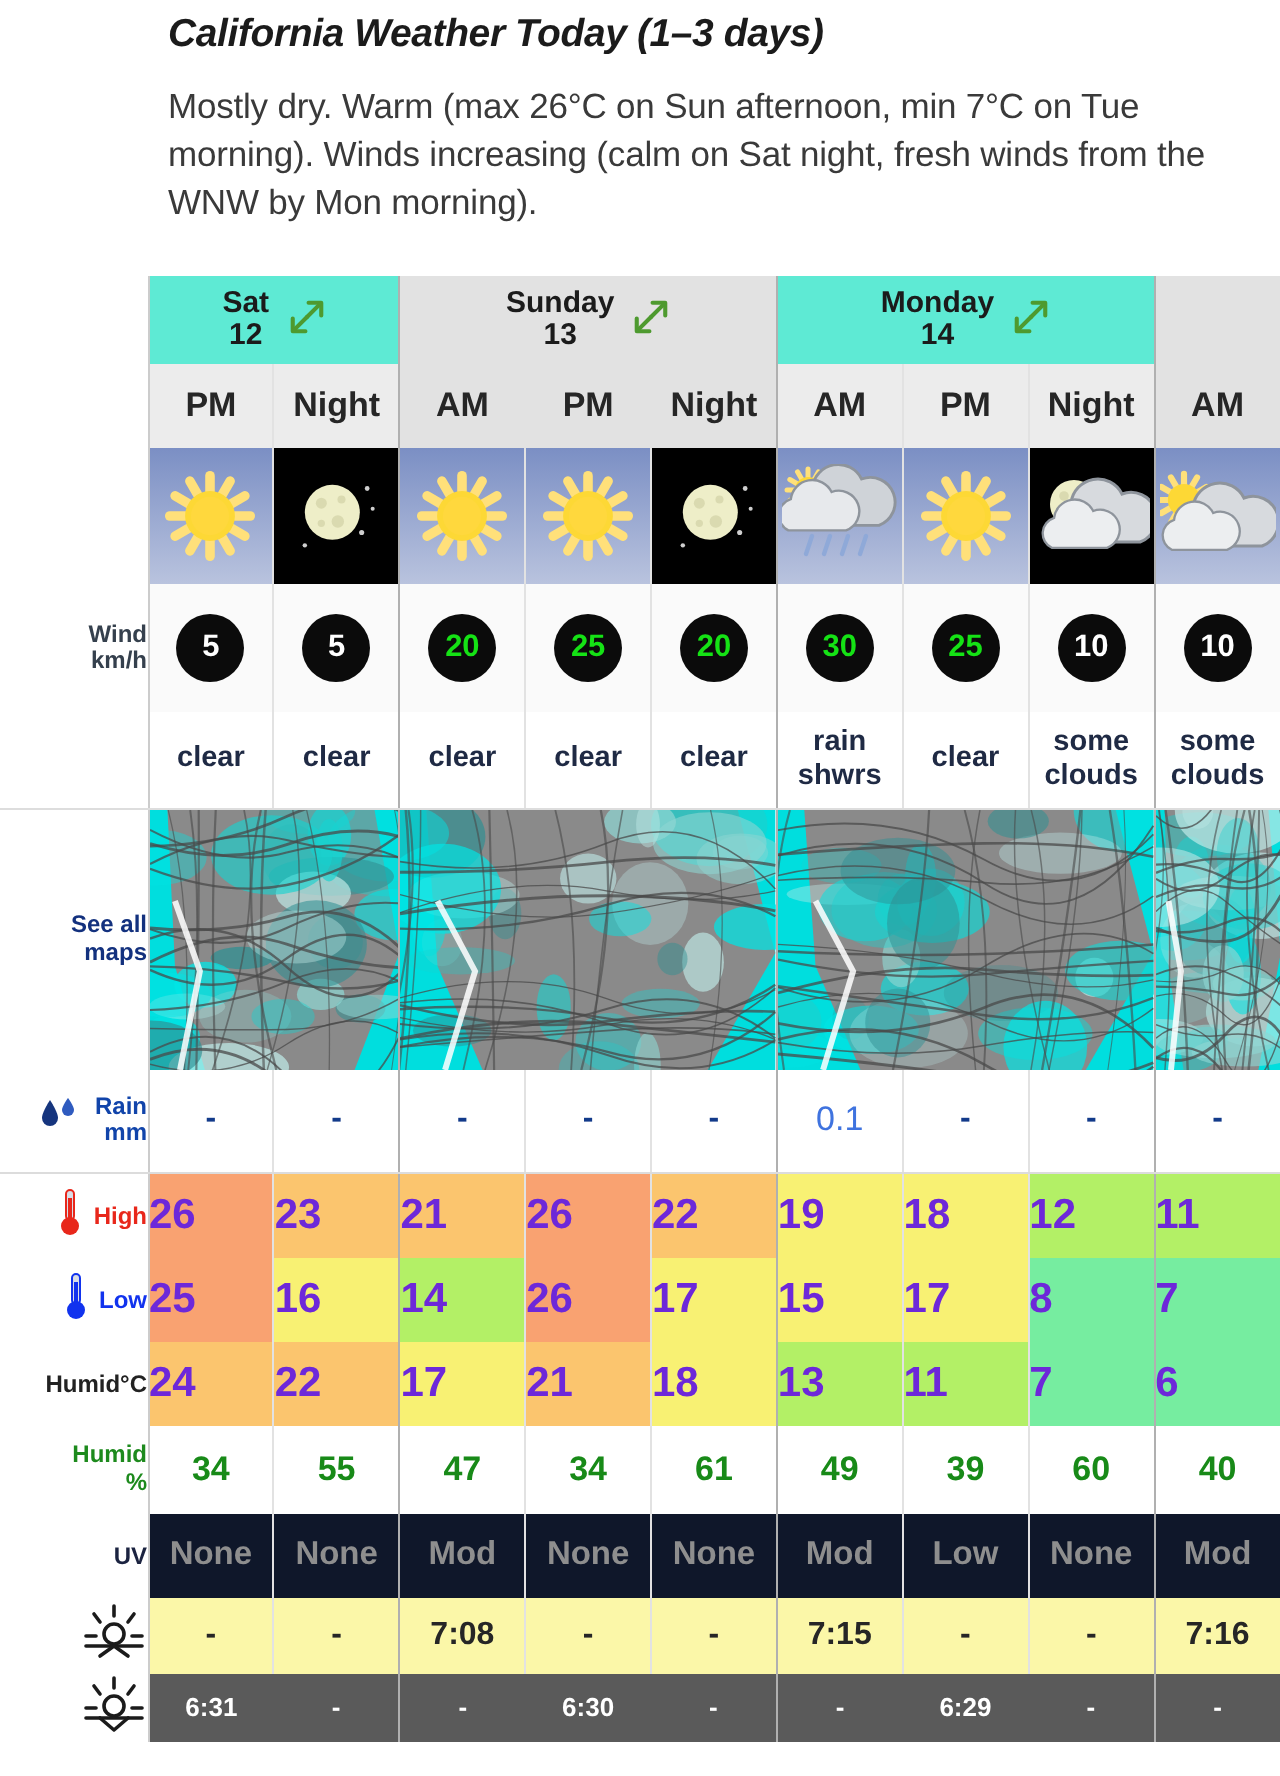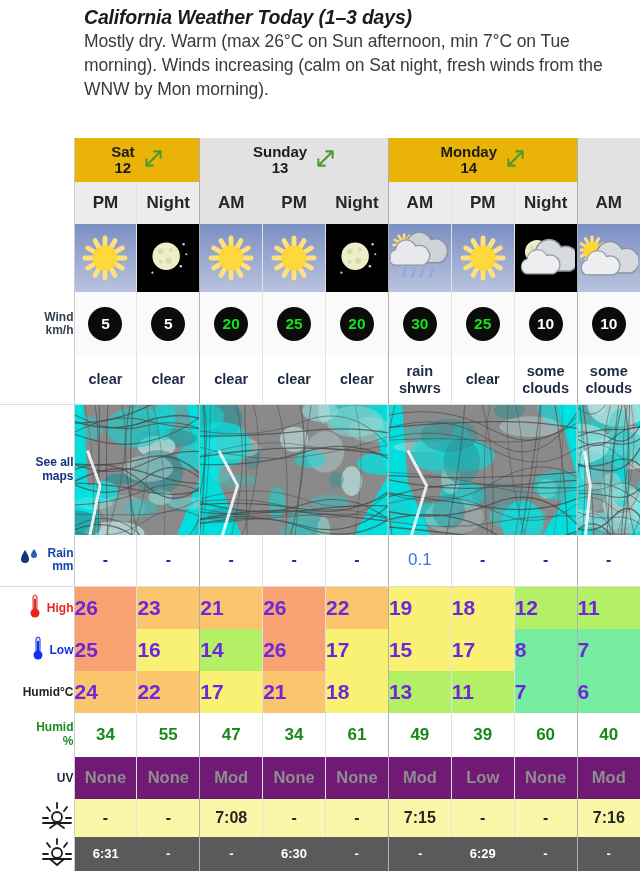--- a/index.html
+++ b/index.html
@@ -14,21 +14,21 @@
     overflow: hidden;
     background: #ffffff;
   }
 
   
   .intro { padding: 6px 10px 4px 84px; }
   .intro-title {
     font-weight: bold; font-style: italic;
     font-size: 19.5px; color: #1b1b1b;
     letter-spacing: -0.2px;
-    margin: 0 0 0 0;
+    margin: 0 0 12px 0;
   }
   .intro-text {
     font-size: 17.5px; color: #3a3a3a;
     line-height: 1.38; margin: 0;
     letter-spacing: -0.1px;
   }
 
   
   .wx-table {
     position: absolute; left: 0; top: 138px;
@@ -59,21 +59,21 @@
 
   .labelwrap { display: flex; align-items: center; justify-content: flex-end; gap: 5px; }
   .labeltxt { display: block; }
 
   
   .day-sep-l { border-left: 1px solid #b0b0b0; }
   .col-sep-l { border-left: 1px solid #e2e2e2; }
 
   
   .dayhead {
-    background: #eab308;
+    background: #5eead4;
     text-align: center;
     font-weight: bold;
     font-size: 15px;
     color: #1b1b1b;
     height: 44px;
     border-bottom: none;
   }
   .dayhead.alt { background: #e2e2e2; }
   .dayhead-inner { display: flex; align-items: center; justify-content: center; gap: 9px; }
   .daylines { line-height: 1.08; }
@@ -135,21 +135,21 @@
     height: 52px; text-align: center; background: #ffffff;
     font-size: 16px; font-weight: bold; color: #123a8a;
     border-bottom: 1px solid #dcdcdc;
   }
   .raincell.val { color: #3f73df; font-weight: normal; font-size: 17px; }
   .humidcell {
     height: 44px; text-align: center; background: #ffffff;
     font-size: 17px; font-weight: bold; color: #188a18;
   }
   .uvcell {
-    height: 42px; text-align: center; background: #701a75;
+    height: 42px; text-align: center; background: #0f172a;
     font-size: 16.5px; font-weight: bold; color: #8e8e8e;
   }
   .suncell {
     height: 38px; text-align: center; background: #fbf7a8;
     font-size: 16px; font-weight: bold; color: #262626;
   }
   .setcell {
     height: 34px; text-align: center; background: #5a5a5a;
     font-size: 13px; font-weight: bold; color: #ffffff;
   }

